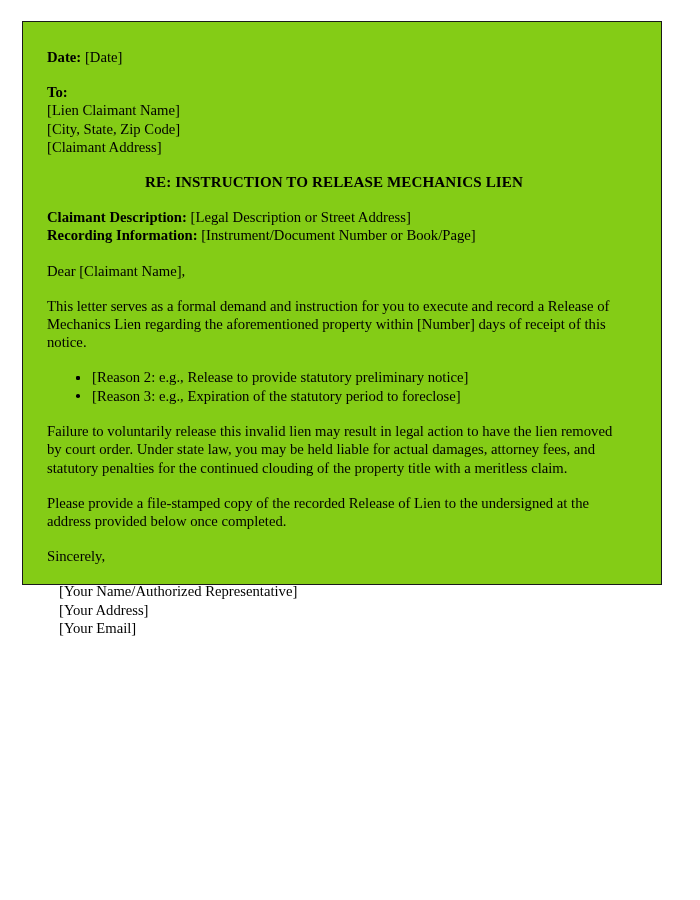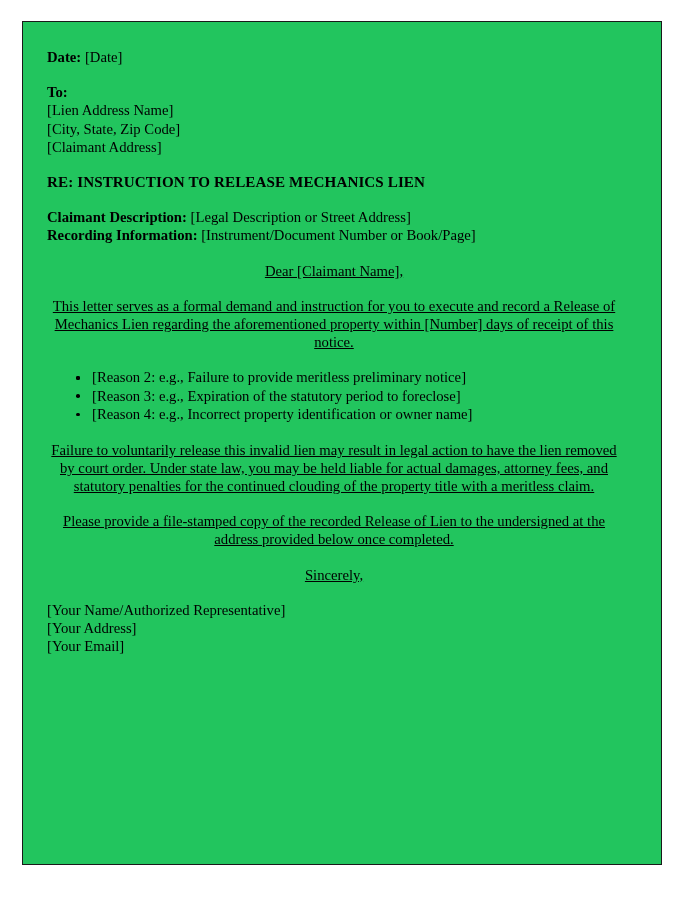--- a/index.html
+++ b/index.html
@@ -12,23 +12,23 @@
     height: 900px;
     font-family: "Liberation Serif", "DejaVu Serif", serif;
     color: #000000;
     overflow: hidden;
   }
   .page-sheet {
     position: absolute;
     left: 22px;
     top: 21px;
     width: 640px;
-    height: 844px;
+    height: 564px;
     border: 1.5px solid #1a1a1a;
-    background: #22c55e;
+    background: #84cc16;
     box-sizing: border-box;
   }
   .page-body {
     position: absolute;
     left: 24px;
     top: 26px;
     width: 574px;
     font-size: 14.7px;
     line-height: 18.2px;
   }
@@ -40,25 +40,25 @@
     white-space: nowrap;
   }
   b, .bold {
     font-weight: bold;
   }
   .doc-title {
     font-weight: bold;
     font-size: 15.1px;
     margin: 0 0 17px 0;
     letter-spacing: 0.1px;
+    text-align: center;
   }
   .para {
     margin: 0 0 17px 0;
-    text-align: center;
-    text-decoration: underline;
+    text-align: left;
   }
   .reasons {
     list-style: none;
     margin: 0 0 17px 0;
     padding: 0 0 0 29px;
   }
   .reasons li {
     position: relative;
     padding-left: 16px;
     line-height: 18.4px;
@@ -67,57 +67,56 @@
     position: absolute;
     left: 0;
     top: 7.5px;
     width: 3.6px;
     height: 3.6px;
     border-radius: 50%;
     background: #000000;
     display: block;
   }
   .sig-block {
-    margin: 0;
+    margin: 12px;
   }
 </style>
 </head>
 <body>
 
 <div class="page-sheet">
   <div class="page-body">
 
     <div class="blk">
       <span class="line"><b>Date:</b> <span>[Date]</span></span>
     </div>
 
     <div class="blk">
       <span class="line bold">To:</span>
-      <span class="line">[Lien Address Name]</span>
+      <span class="line">[Lien Claimant Name]</span>
       <span class="line">[City, State, Zip Code]</span>
       <span class="line">[Claimant Address]</span>
     </div>
 
     <div class="doc-title">RE: INSTRUCTION TO RELEASE MECHANICS LIEN</div>
 
     <div class="blk">
       <span class="line"><b>Claimant Description:</b> <span>[Legal Description or Street Address]</span></span>
       <span class="line"><b>Recording Information:</b> <span>[Instrument/Document Number or Book/Page]</span></span>
     </div>
 
     <div class="para">Dear [Claimant Name],</div>
 
     <div class="para">This letter serves as a formal demand and instruction for you to execute and record a Release of Mechanics Lien regarding the aforementioned property within [Number] days of receipt of this notice.</div>
 
 
     <ul class="reasons">
       <li><span class="bullet-dot"></span></li>
-      <li><span class="bullet-dot"></span><span>[Reason 2: e.g., Failure to provide meritless preliminary notice]</span></li>
+      <li><span class="bullet-dot"></span><span>[Reason 2: e.g., Release to provide statutory preliminary notice]</span></li>
       <li><span class="bullet-dot"></span><span>[Reason 3: e.g., Expiration of the statutory period to foreclose]</span></li>
-      <li><span class="bullet-dot"></span><span>[Reason 4: e.g., Incorrect property identification or owner name]</span></li>
     </ul>
 
     <div class="para">Failure to voluntarily release this invalid lien may result in legal action to have the lien removed by court order. Under state law, you may be held liable for actual damages, attorney fees, and statutory penalties for the continued clouding of the property title with a meritless claim.</div>
 
     <div class="para">Please provide a file-stamped copy of the recorded Release of Lien to the undersigned at the address provided below once completed.</div>
 
     <div class="para">Sincerely,</div>
 
     <div class="sig-block">
       <span class="line">[Your Name/Authorized Representative]</span>

